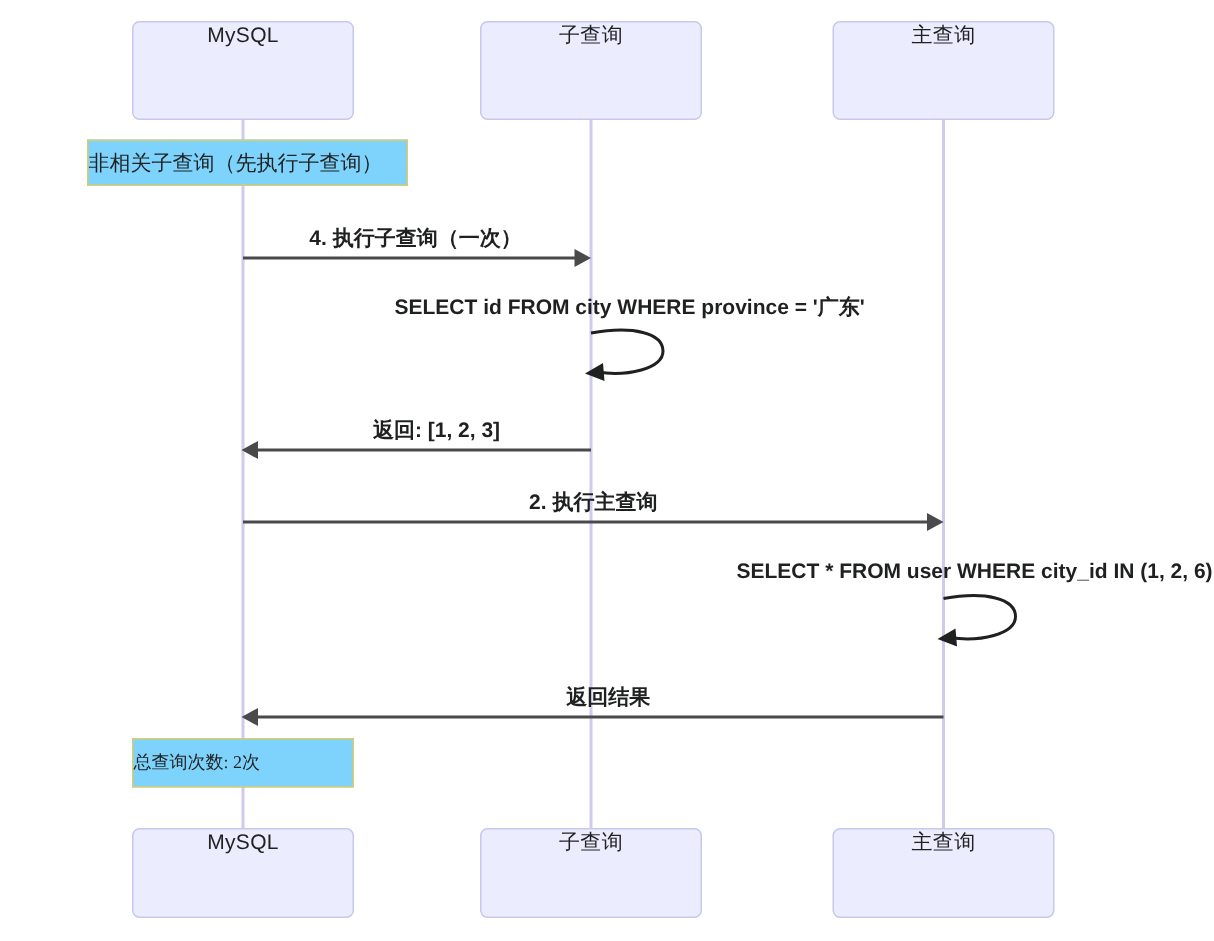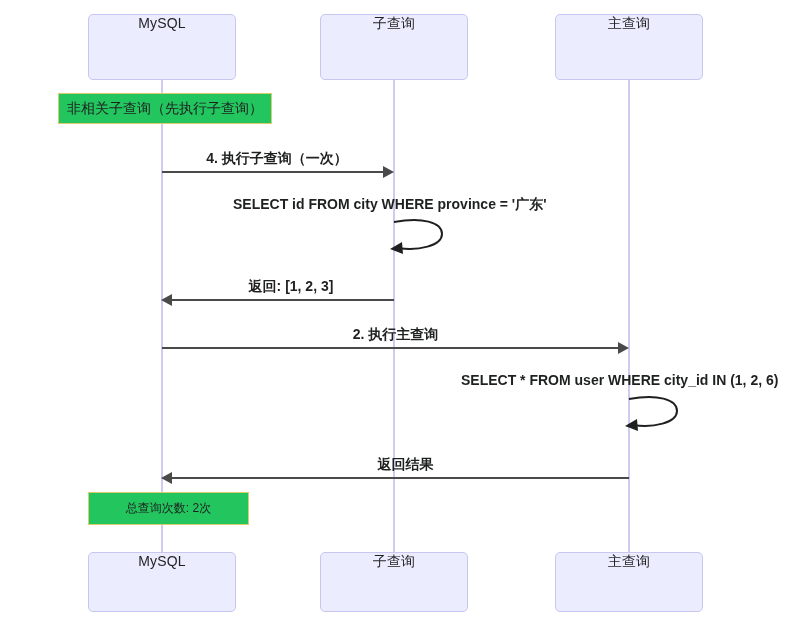--- a/index.html
+++ b/index.html
@@ -30,26 +30,27 @@
     letter-spacing: .2px;
   }
   .lifeline {
     position: absolute;
     width: 2px;
     background: #CFCAEE;
   }
   .note-box {
     position: absolute;
     box-sizing: border-box;
-    background: #22c55e;
+    background: #7dd3fc;
     border: 1px solid #D9CC6C;
     display: flex;
     align-items: center;
-    justify-content: center;
+    justify-content: flex-start;
     color: #1f2020;
+    font-family: Liberation Serif, serif;
   }
   .msg-line {
     position: absolute;
     height: 0;
     border-top: 2px solid #4a4a4a;
   }
   .arrow-head {
     position: absolute;
     width: 0;
     height: 0;
@@ -71,20 +72,21 @@
     color: #1f2020;
     white-space: nowrap;
     text-align: center;
   }
   .sql-label {
     position: absolute;
     font-size: 14px;
     font-weight: bold;
     color: #1f2020;
     white-space: nowrap;
+    margin-left: 30px;
   }
   .self-loop {
     position: absolute;
   }
 </style>
 </head>
 <body>
 
 <div id="diagram-root">
 
@@ -127,21 +129,21 @@
   <div class="sql-label" style="left:461px; top:372px;">SELECT * FROM user WHERE city_id IN (1, 2, 6)</div>
   <svg class="self-loop" style="left:623px; top:393px;" width="62" height="40" viewBox="0 0 62 40">
     <path d="M6 6 C 34 1, 54 6, 54 18 C 54 30, 30 35, 10 32" fill="none" stroke="#1f2020" stroke-width="2"></path>
     <polygon points="14,26 2,33 15,38" fill="#1f2020"></polygon>
   </svg>
 
   <div class="msg-label" style="left:162px; top:456px; width:487px;">返回结果</div>
   <div class="msg-line" style="left:172px; top:477px; width:457px;"></div>
   <div class="arrow-head left" style="left:161px; top:472px;"></div>
 
-  <div class="note-box" style="left:88px; top:492px; width:161px; height:33px; font-size:12px;">
+  <div class="note-box" style="left:88px; top:492px; width:148px; height:33px; font-size:12px;">
     <span>总查询次数: 2次</span>
   </div>
 
   <div class="participant-box" style="left:88px; top:552px; width:148px; height:60px;">
     <span>MySQL</span>
   </div>
   <div class="participant-box" style="left:320px; top:552px; width:148px; height:60px;">
     <span>子查询</span>
   </div>
   <div class="participant-box" style="left:555px; top:552px; width:148px; height:60px;">

